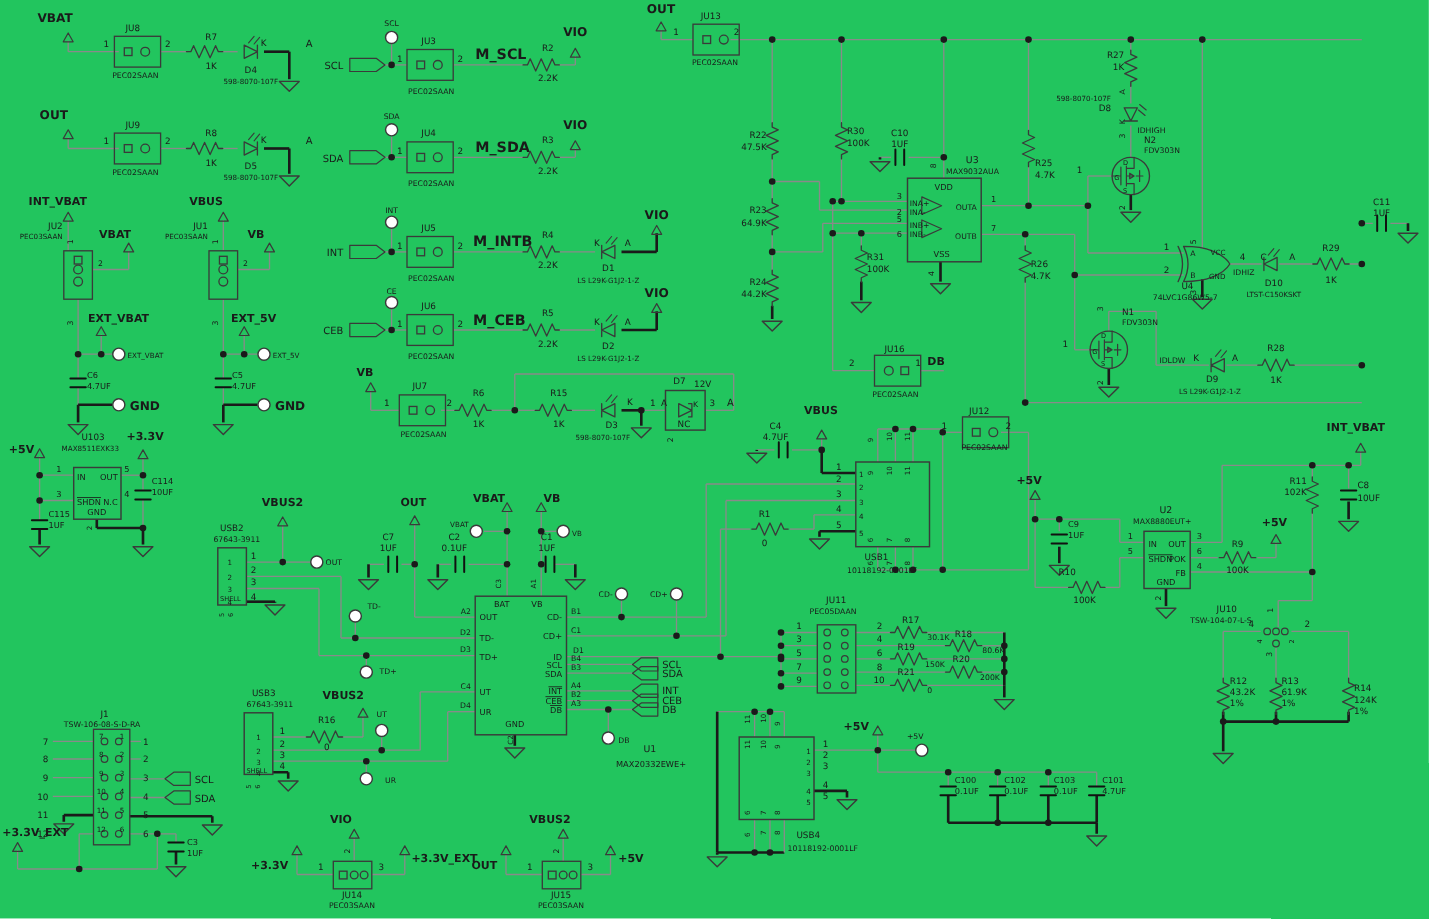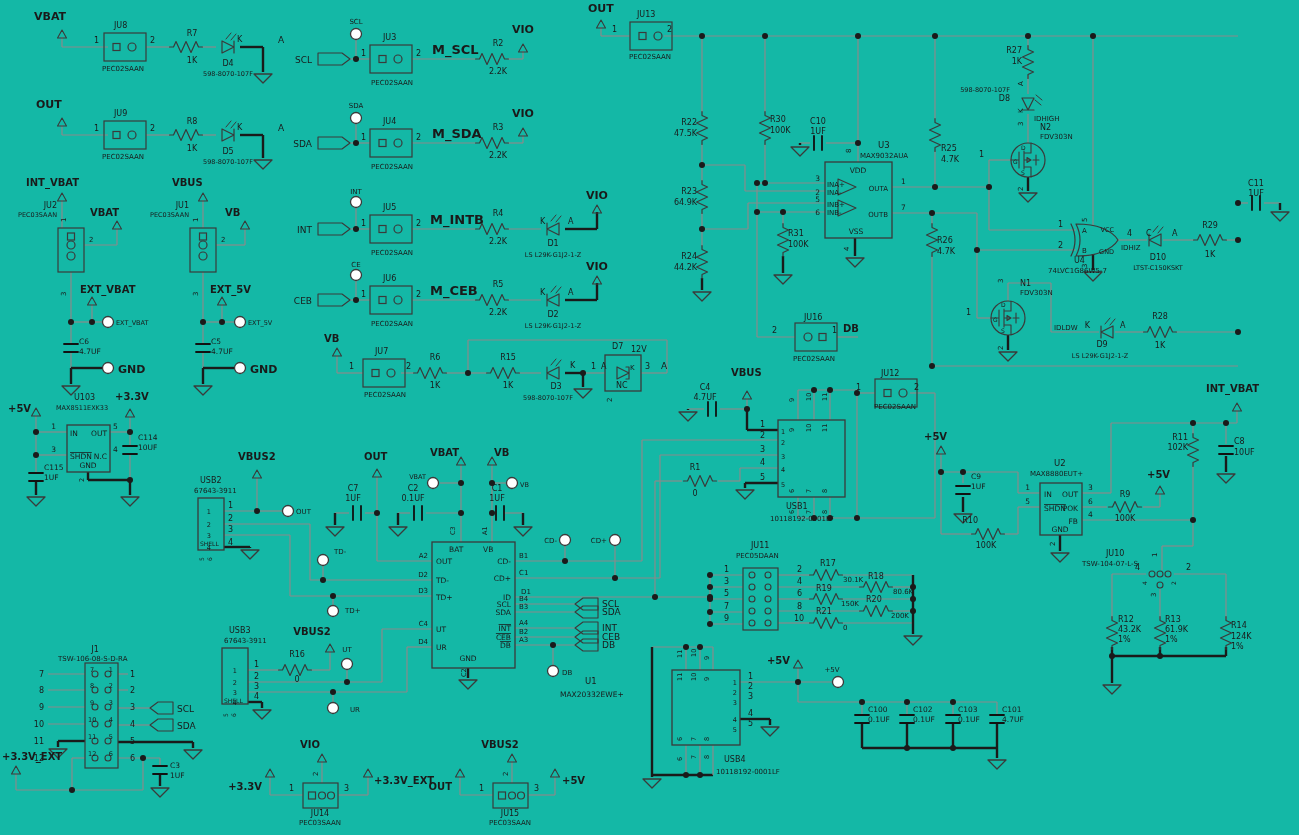--- a/index.html
+++ b/index.html
@@ -1,16 +1,16 @@
 <!DOCTYPE html>
 <html><head>
 <meta charset="utf-8">
 <style>
   html,body{margin:0;padding:0;background:#ffffff;}
-  #canvas{position:relative;width:1299px;height:835px;background:#14b8a6;overflow:hidden;}
+  #canvas{position:relative;width:1299px;height:835px;background:#22c55e;overflow:hidden;}
   svg{position:absolute;left:0;top:0;}
   svg text{font-family:"DejaVu Sans","Liberation Sans",sans-serif;fill:#1a1a1a;}
   .ov{text-decoration:overline;}
 </style>
 </head>
 <body>
 
 <div id="canvas">
   <svg id="schem" width="1299" height="835" viewBox="0 0 1299 835">
       <line x1="62" y1="37" x2="62" y2="47" stroke="#8a8a8a" stroke-width="1.2"></line>

